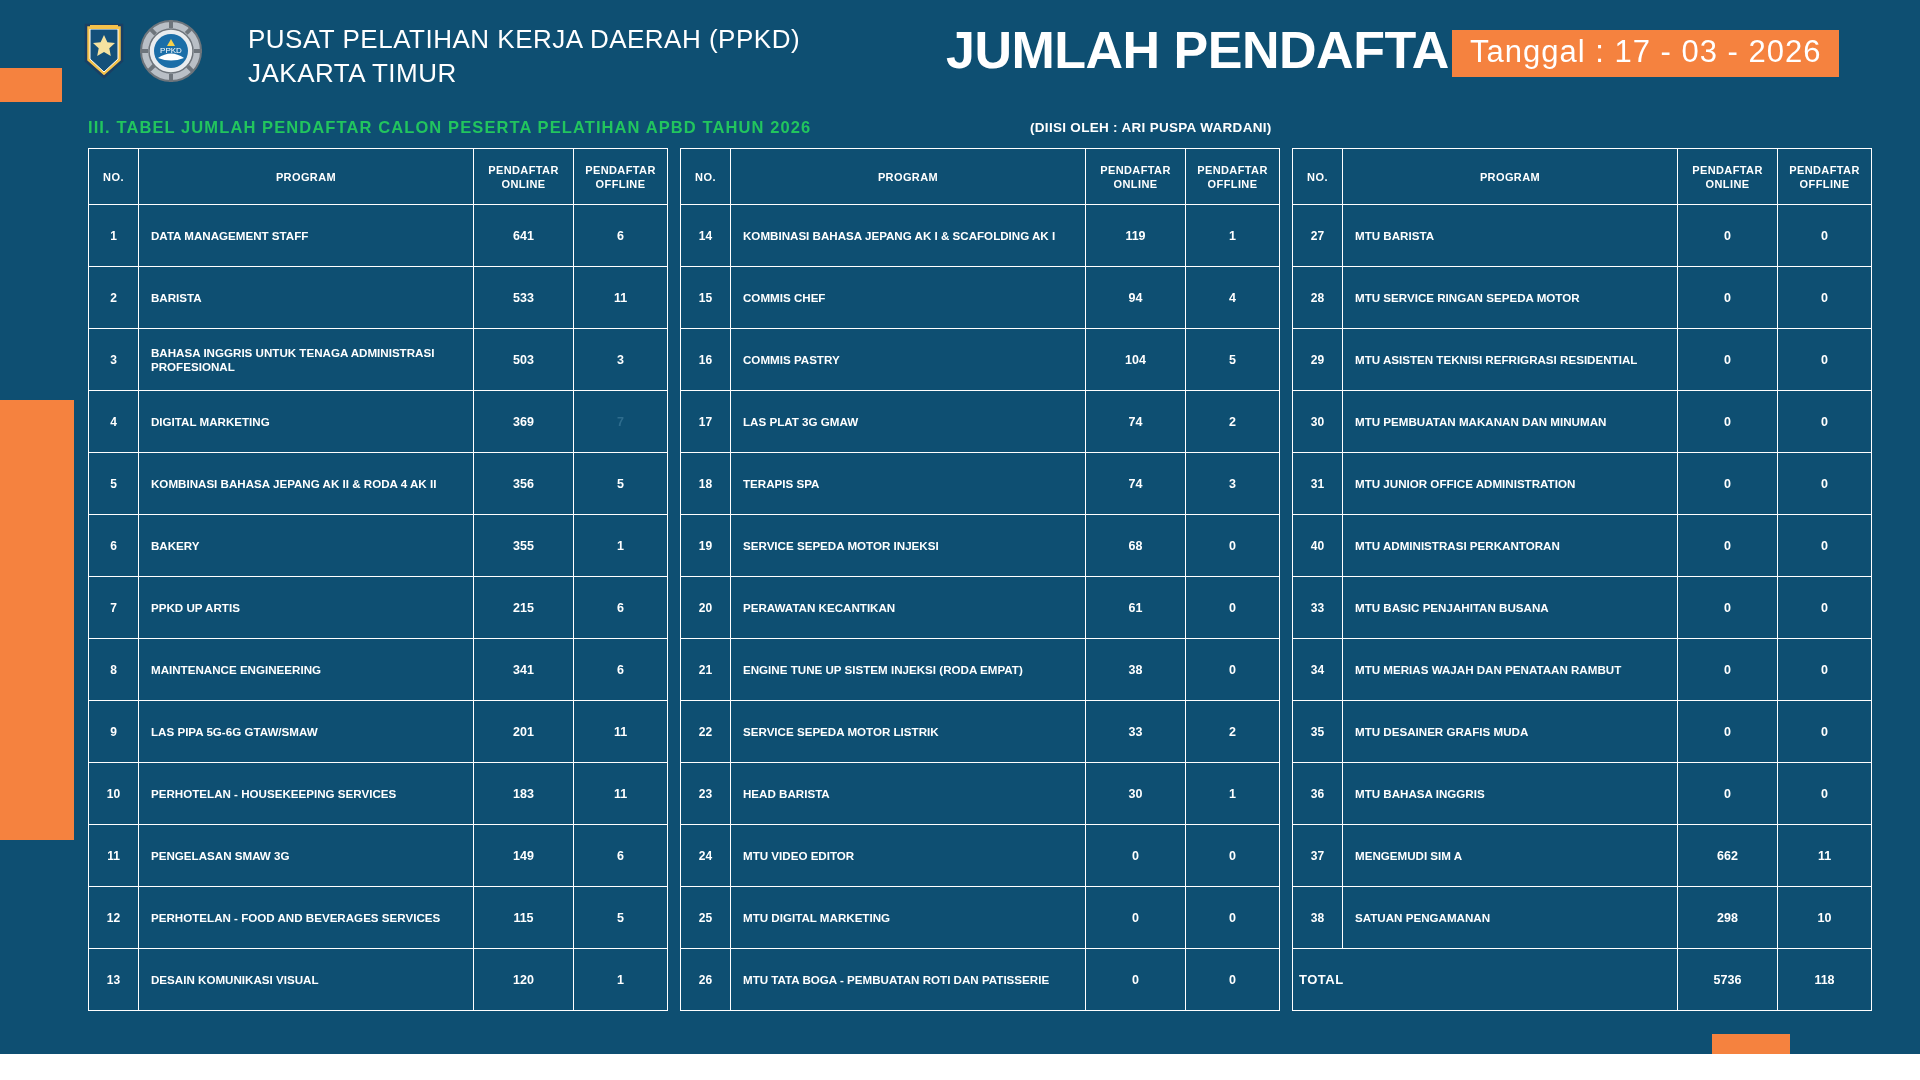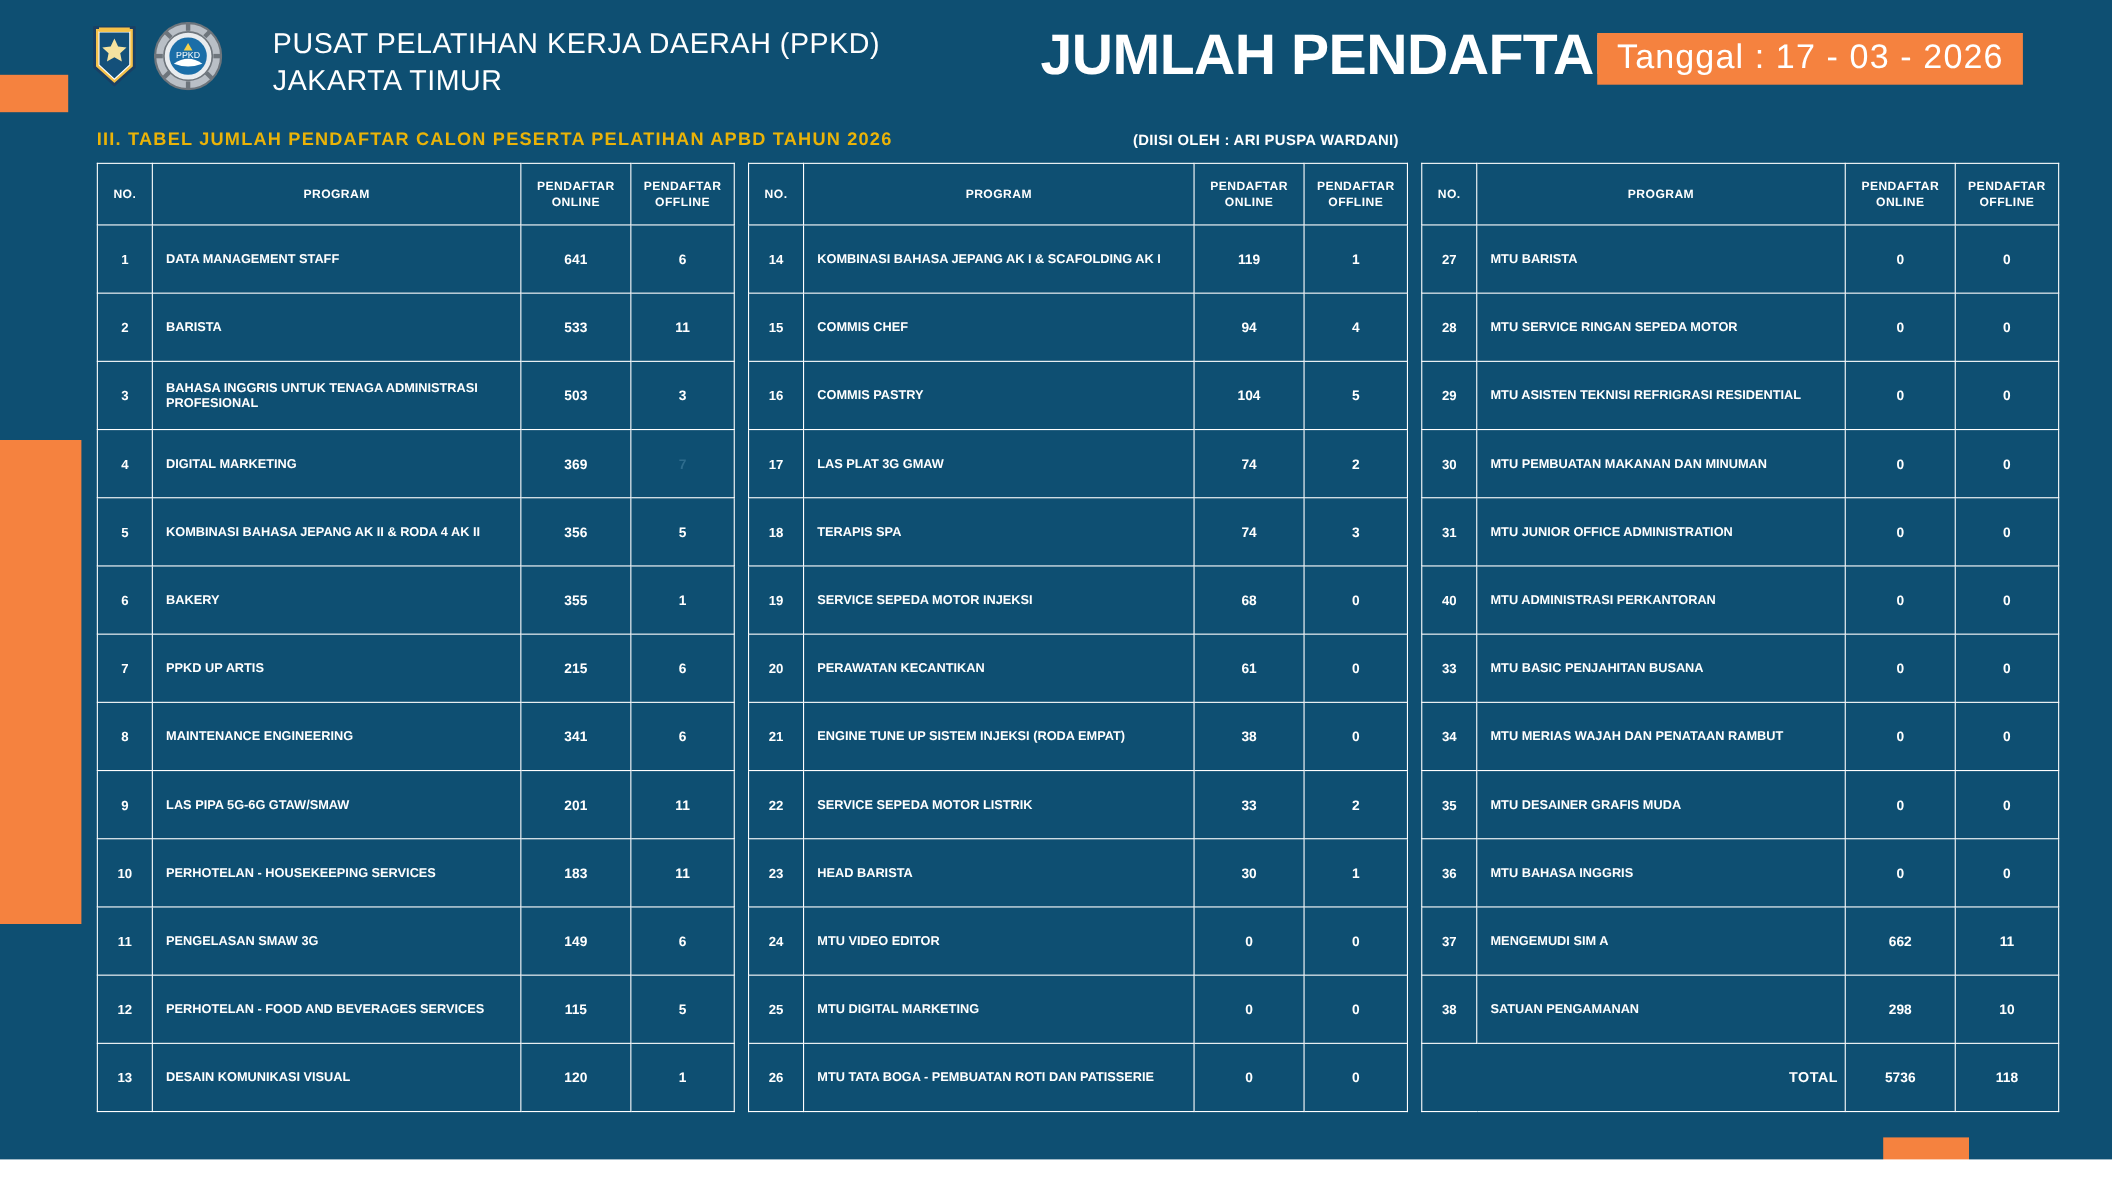--- a/index.html
+++ b/index.html
@@ -51,21 +51,21 @@
   }
   .date-chip {
     position: absolute; left: 1452px; top: 30px;
     background: #f5823f; color: #ffffff;
     font-size: 31px; padding: 4px 18px 7px 18px;
     letter-spacing: 1px; white-space: nowrap;
   }
 
   .section-title {
     position: absolute; left: 88px; top: 118px;
-    color: #eab308; font-size: 16.5px; font-weight: bold; letter-spacing: 1.1px;
+    color: #22c55e; font-size: 16.5px; font-weight: bold; letter-spacing: 1.1px;
   }
   .section-note {
     position: absolute; left: 1030px; top: 120px;
     color: #ffffff; font-size: 13.5px; font-weight: bold; letter-spacing: .3px;
   }
 
   
   .tables {
     position: absolute; left: 88px; top: 148px;
     display: flex; gap: 12px;
@@ -91,21 +91,21 @@
     letter-spacing: .4px;
     text-align: center;
     height: 56px;
     line-height: 14px;
   }
   td.no  { text-align: center; font-weight: bold; font-size: 12px; }
   td.prog { text-align: left; font-weight: bold; font-size: 11.6px; line-height: 14px; padding-left: 12px; }
   td.num { text-align: center; font-weight: bold; font-size: 12.5px; }
   tbody tr { height: 62px; }
   td.total-label {
-    text-align: right; font-weight: bold; font-size: 13px; letter-spacing: .5px;
+    text-align: left; font-weight: bold; font-size: 13px; letter-spacing: .5px;
   }
   
   .c-no   { width: 50px; }
   .c-prog { width: 100%; }
   .c-on   { width: 100px; }
   .c-off  { width: 94px; }
 
   .dim { color: #2e6c8d; }
 </style>
 </head>

